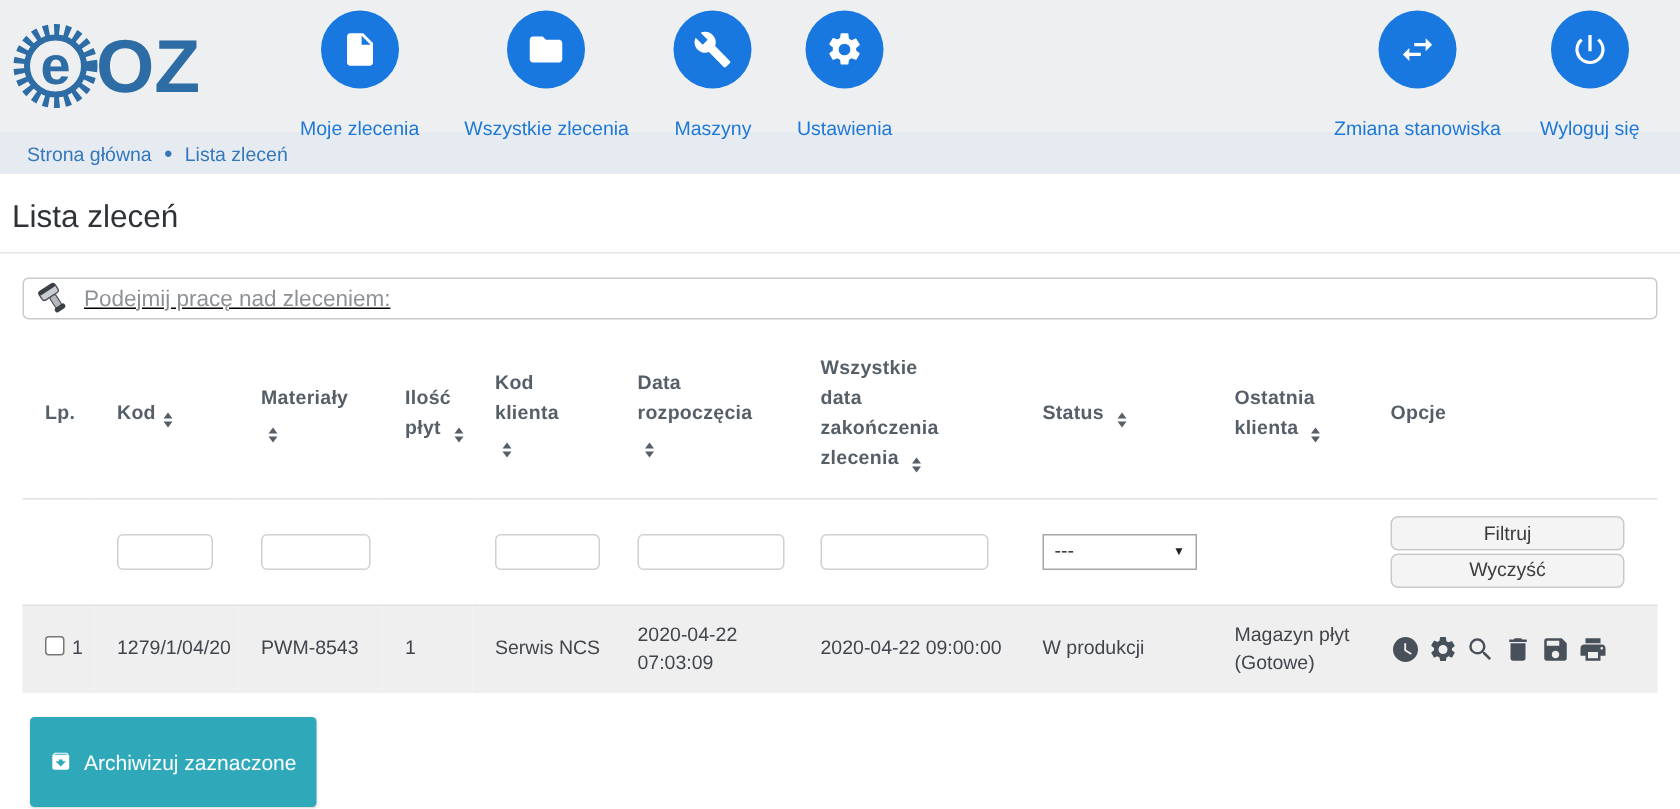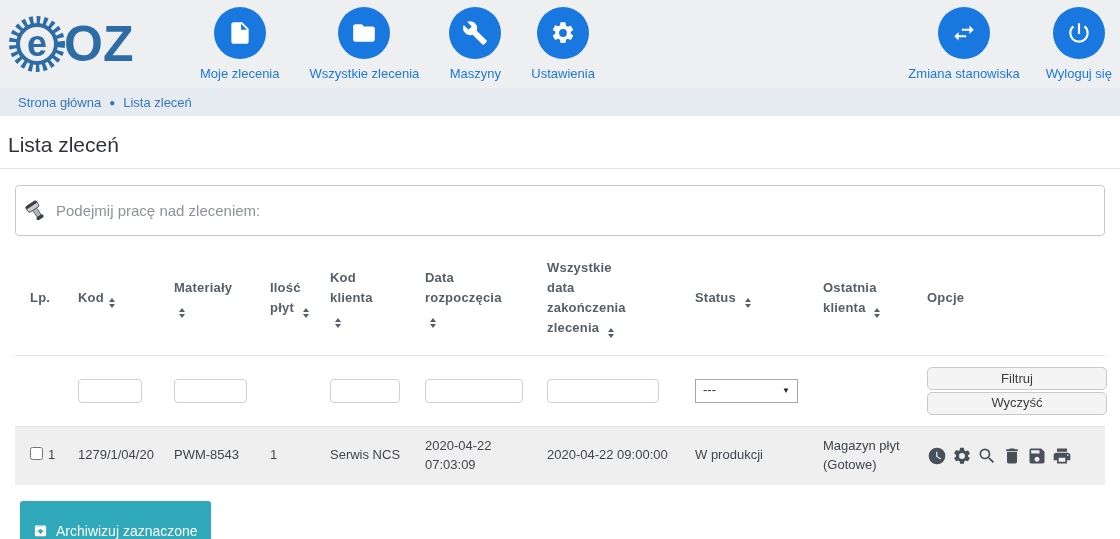--- a/index.html
+++ b/index.html
@@ -3,41 +3,41 @@
 <meta charset="utf-8">
 <style>
   * { box-sizing: border-box; margin: 0; padding: 0; }
   html,body { width:1120px; height:539px; overflow:hidden; background:#fff;
     font-family:"Liberation Sans", sans-serif; }
 
   
   .topbar { height:88px; background:#edeff1; display:flex; align-items:flex-start; }
   .logo { margin:9px 0 0 6px; cursor:pointer; flex:0 0 auto; }
   .nav-main { display:flex; margin-left:56px; gap:30px; }
-  .nav-right { display:flex; gap:26px; margin-left:auto; margin-right:8px;text-align:center; }
-  .nav-item { display:flex; flex-direction:column; align-items:center; gap:7px;
+  .nav-right { display:flex; gap:26px; margin-left:auto; margin-right:27px;text-align:center; }
+  .nav-item { display:flex; flex-direction:column; align-items:center; gap:19px;
     padding-top:7px; cursor:pointer; }
   .nav-circle { width:52px; height:52px; border-radius:50%; background:#1878e0;
     display:flex; align-items:center; justify-content:center; }
   .nav-circle svg { width:26px; height:26px; fill:#fff; }
   .nav-label { font-size:13px; color:#1e78d8; white-space:nowrap; }
 
   
   .breadcrumb { height:28px; background:#e6ebf1; display:flex; align-items:center;
     gap:8px; padding:0 18px; font-size:13px; color:#3478bb; }
   .breadcrumb .sep { font-size:10px; }
 
   
   .page-head { padding:17px 0 0 8px; }
   .page-title { font-size:21px; font-weight:400; color:#2f3338; margin-bottom:11px; }
   .rule { border:none; border-top:1px solid #e4e4e4; }
 
   
-  .scanbox { margin:16px 15px 0; height:51px; border:1px solid #c9c9c9; border-radius:4px;
-    display:flex; align-items:center; gap:9px; padding:12px 9px; cursor:text; background:#fff; }
+  .scanbox { margin:16px 15px 0; height:28px; border:1px solid #c9c9c9; border-radius:4px;
+    display:flex; align-items:center; gap:9px; padding:12px 9px; cursor:text; background:#fff;text-decoration:underline; }
   .scan-prompt { font-size:15px; color:#8e9296; }
 
   
   table { border-collapse:collapse; table-layout:fixed; width:1090px; margin:6px 15px 0; }
   th { font-size:13px; font-weight:bold; color:#565f68; text-align:left;
     vertical-align:middle; padding:16px 4px 16px 15px; line-height:1.55; letter-spacing:.2px; }
   thead tr { border-bottom:1px solid #e2e2e2; }
   td { font-size:13px; color:#40464c; vertical-align:middle;
     padding:8px 4px 8px 15px; line-height:1.45; }
   tr.filter-row td { padding-top:10px; padding-bottom:10px; }
@@ -54,21 +54,21 @@
   .sort i.up { border-bottom:4.5px solid #565f68; }
   .sort i.dn { border-top:4.5px solid #565f68; }
 
   .f-input { border:1px solid #d0d0d0; border-radius:4px; height:24px; padding:0 6px;
     font-size:13px; font-family:inherit; background:#fff; }
   .w64{width:64px} .w73{width:73px} .w70{width:70px} .w98{width:98px} .w112{width:112px}
   .selectbox { width:103px; height:24px; border:1px solid #a6a6a6; background:#fff;
     display:flex; align-items:center; justify-content:space-between; padding:0 7px;
     font-size:13px; color:#333; cursor:pointer; }
   .selectbox .caret { font-size:8px; color:#222; }
-  .gbtn { display:block; width:180px; padding:2.5px 0 3.5px; margin:1.5px 0;
+  .gbtn { display:block; width:156px; padding:2.5px 0 3.5px; margin:1.5px 0;
     font-size:13px; font-family:inherit; color:#3c3c3c; background:#f4f4f4;
     border:1px solid #c9c9c9; border-radius:5px; text-align:center; cursor:pointer; }
 
   .lp-cell { display:flex; align-items:flex-start; gap:5px; }
   .lp-cell input { margin-top:1px; }
   .opt-icons { display:flex; align-items:center; gap:5px; }
   .opt-icons svg { width:20px; height:20px; fill:#48505a; cursor:pointer; }
 
   
   .archive-btn { display:inline-flex; align-items:center; gap:8px; margin:16px 0 0 20px;

